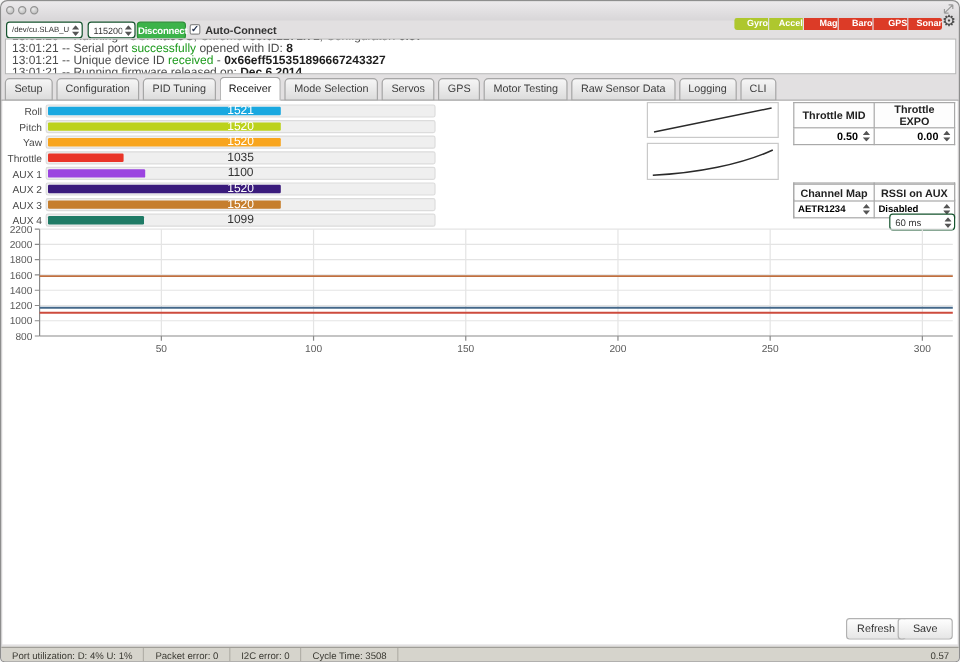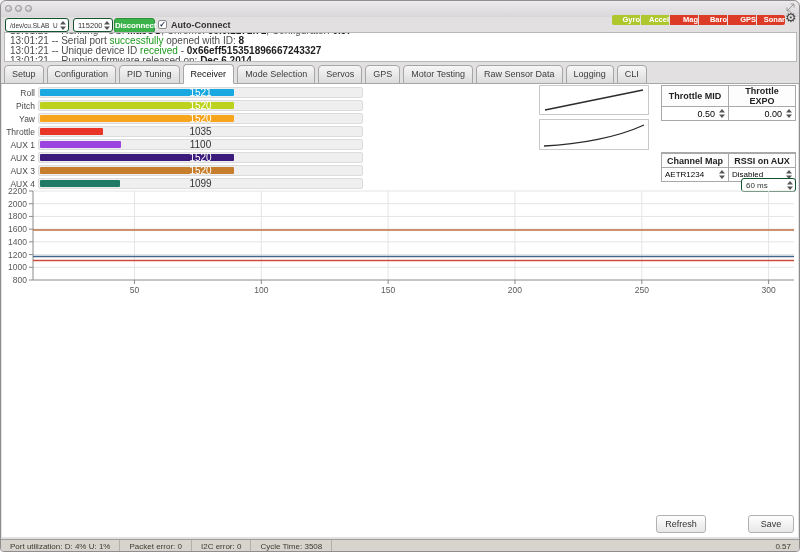--- a/index.html
+++ b/index.html
@@ -56,34 +56,34 @@
             border:1px solid #dcdcdc;border-radius:2px;box-sizing:border-box;}
   .ch-bar{position:absolute;left:1px;top:1px;bottom:1px;border-radius:1px;}
   .ch-value{position:absolute;left:50%;transform:translateX(-50%);top:0;font-size:10px;line-height:10px;color:#333;}
   .ch-value.on-bar{color:#fff;}
   
   .curve-box{position:absolute;background:#fff;border:1px solid #c9c9c9;box-sizing:border-box;}
   #curve-throttle{left:538px;top:84px;width:110px;height:30px;}
   #curve-expo{left:538px;top:118px;width:110px;height:31px;}
   
   .ctl-table{position:absolute;left:660px;width:135px;border-collapse:collapse;table-layout:fixed;font-size:9px;}
-  .ctl-table td{border:1px solid #a9a9a9;height:14px;padding:0 3px;background:#fff;box-sizing:border-box;}
+  .ctl-table td{border:1px solid #a9a9a9;height:14px;padding:0 3px;background:#fff;box-sizing:border-box;font-weight:bold;}
   .ctl-table td.hdr{text-align:center;color:#222;font-weight:bold;background:#fdfdfd;}
   .cellflex{display:flex;align-items:center;justify-content:flex-end;gap:2px;}
   .cellflex.spread{justify-content:space-between;}
   .cellflex .cv{overflow:hidden;white-space:nowrap;}
   #t-mid{top:84px;} #t-rate{top:118px;margin-top:33px;} #t-map{top:152px;}
   #refresh-select{left:740px;top:177px;width:55px;font-size:8px;}
   
   #rc-graph{position:absolute;left:0;top:184px;}
   
   .btn{position:absolute;height:18px;border:1px solid #b2b2b2;border-radius:3px;
        background:linear-gradient(#fefefe,#e6e6e6);font-size:9px;color:#333;text-align:center;
        line-height:16px;box-sizing:border-box;}
-  #refresh-btn{left:655px;top:514px;width:50px;}
+  #refresh-btn{left:704px;top:514px;width:50px;}
   #save-btn{left:747px;top:514px;width:46px;}
   
   #statusbar{position:absolute;left:0;right:0;top:538px;height:14px;background:#d6d4cc;
              border-top:1px solid #a09e98;display:flex;align-items:stretch;font-size:8px;color:#3b3a33;box-sizing:border-box;}
   .seg{padding:0 9px;border-right:1px solid #b2b0a8;display:flex;align-items:center;white-space:nowrap;}
   #version{margin-left:auto;padding:0 8px;display:flex;align-items:center;}
 </style>
 </head>
 <body>
 

